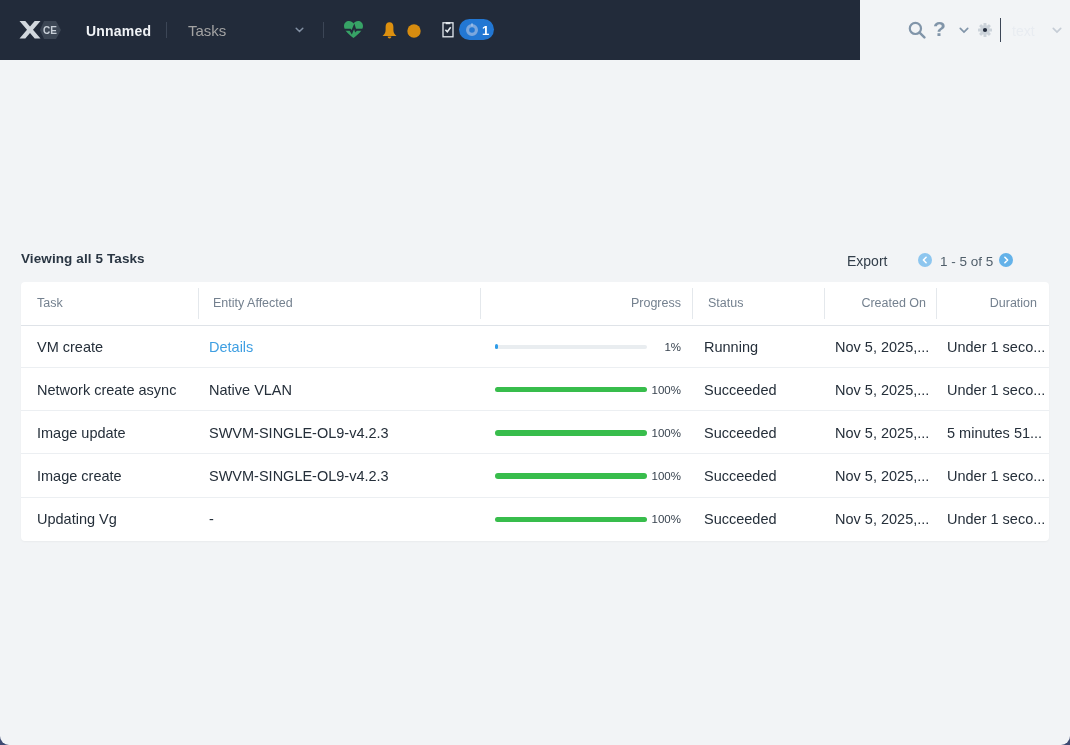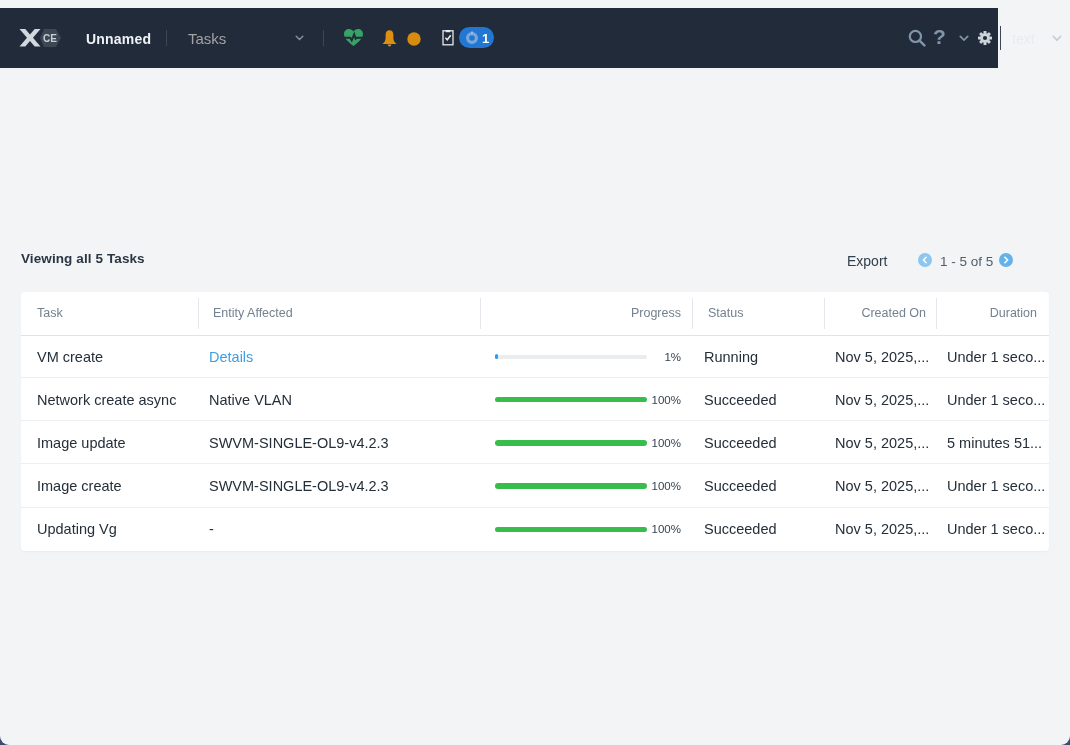--- a/index.html
+++ b/index.html
@@ -2,21 +2,21 @@
 <html><head>
 <meta charset="utf-8">
 <style>
 * { margin:0; padding:0; box-sizing:border-box; }
 html,body { width:1070px; height:745px; overflow:hidden; }
 body { background:#3e4a72; font-family:"Liberation Sans", sans-serif; }
 .app { position:absolute; left:0; top:0; width:1070px; height:745px;
   background:#f2f4f6; border-radius:0 0 9px 9px; overflow:hidden; }
 
 
-.nav { position:absolute; left:0; top:0; width:998px; height:60px; background:#222b3a;margin-top:8px; }
+.nav { position:absolute; left:0; top:0; width:860px; height:60px; background:#222b3a; }
 .nav * { position:absolute; }
 .logo-x { left:19px; top:21px; width:22px; height:17.5px; }
 .logo-hex { left:40px; top:20.5px; width:21px; height:18px; }
 .unnamed { left:86px; top:22.5px; color:#f0f3f6; font-size:14px; font-weight:bold; letter-spacing:.2px; }
 .vdiv { width:1px; background:#3c4656; top:22px; height:16px; }
 .tasks-label { left:188px; top:22px; color:#a3a3a3; font-size:15px; }
 .nav svg.chev { top:26px; }
 .pill { left:459px; top:19px; width:35px; height:21px; background:#2277d3; border-radius:11px; }
 .pill .one { position:absolute; left:23px; top:3.5px; color:#fff; font-size:13px; font-weight:bold; }
 .admin { left:1012px; top:22.5px; color:#e8ecf1; font-size:14px; }
@@ -36,21 +36,21 @@
 .toolbar { position:absolute; left:21px; top:252px; width:1028px; height:17px; }
 .viewing { position:absolute; left:0; top:-1px; color:#2a3643; font-size:13.5px; font-weight:bold; letter-spacing:.1px; }
 .export { position:absolute; left:826px; top:1px; color:#323e4a; font-size:14px; }
 .pgc { position:absolute; top:1px; width:14px; height:14px; border-radius:50%; }
 .pgc svg { position:absolute; left:0; top:0; }
 .pg-prev { left:897px; background:#8dc6ef; }
 .pg-next { left:978px; background:#64b2e9; }
 .pgtext { position:absolute; left:919px; top:1.5px; color:#505e6a; font-size:13.5px; }
 
 
-.card { position:absolute; left:21px; top:292px; width:1028px; height:259px;
+.card { position:absolute; left:21px; top:282px; width:1028px; height:259px;
   background:#fff; border-radius:4px; box-shadow:0 1px 2px rgba(0,0,0,.04); }
 .thead { position:absolute; left:0; top:0; width:1028px; height:43px; }
 .thead .cell { position:absolute; top:14px; color:#74818f; font-size:12.5px; }
 .thead .sep { position:absolute; top:6px; height:31px; width:1px; background:#e4e8ec; }
 .hborder { position:absolute; left:0; top:43px; width:1028px; height:1px; background:#dfe3e8; }
 .row { position:absolute; left:0; width:1028px; height:43px; }
 .row .bb { position:absolute; left:0; bottom:0; width:1028px; height:1px; background:#eceff2; }
 .row .c { position:absolute; top:13.5px; color:#252f3a; font-size:14.5px; white-space:nowrap; }
 .row .c.link { color:#3f9fe2;text-align:right; }
 .track { position:absolute; left:474px; top:19.5px; width:152px; height:4px; border-radius:2.5px; background:#e9edf0; }

